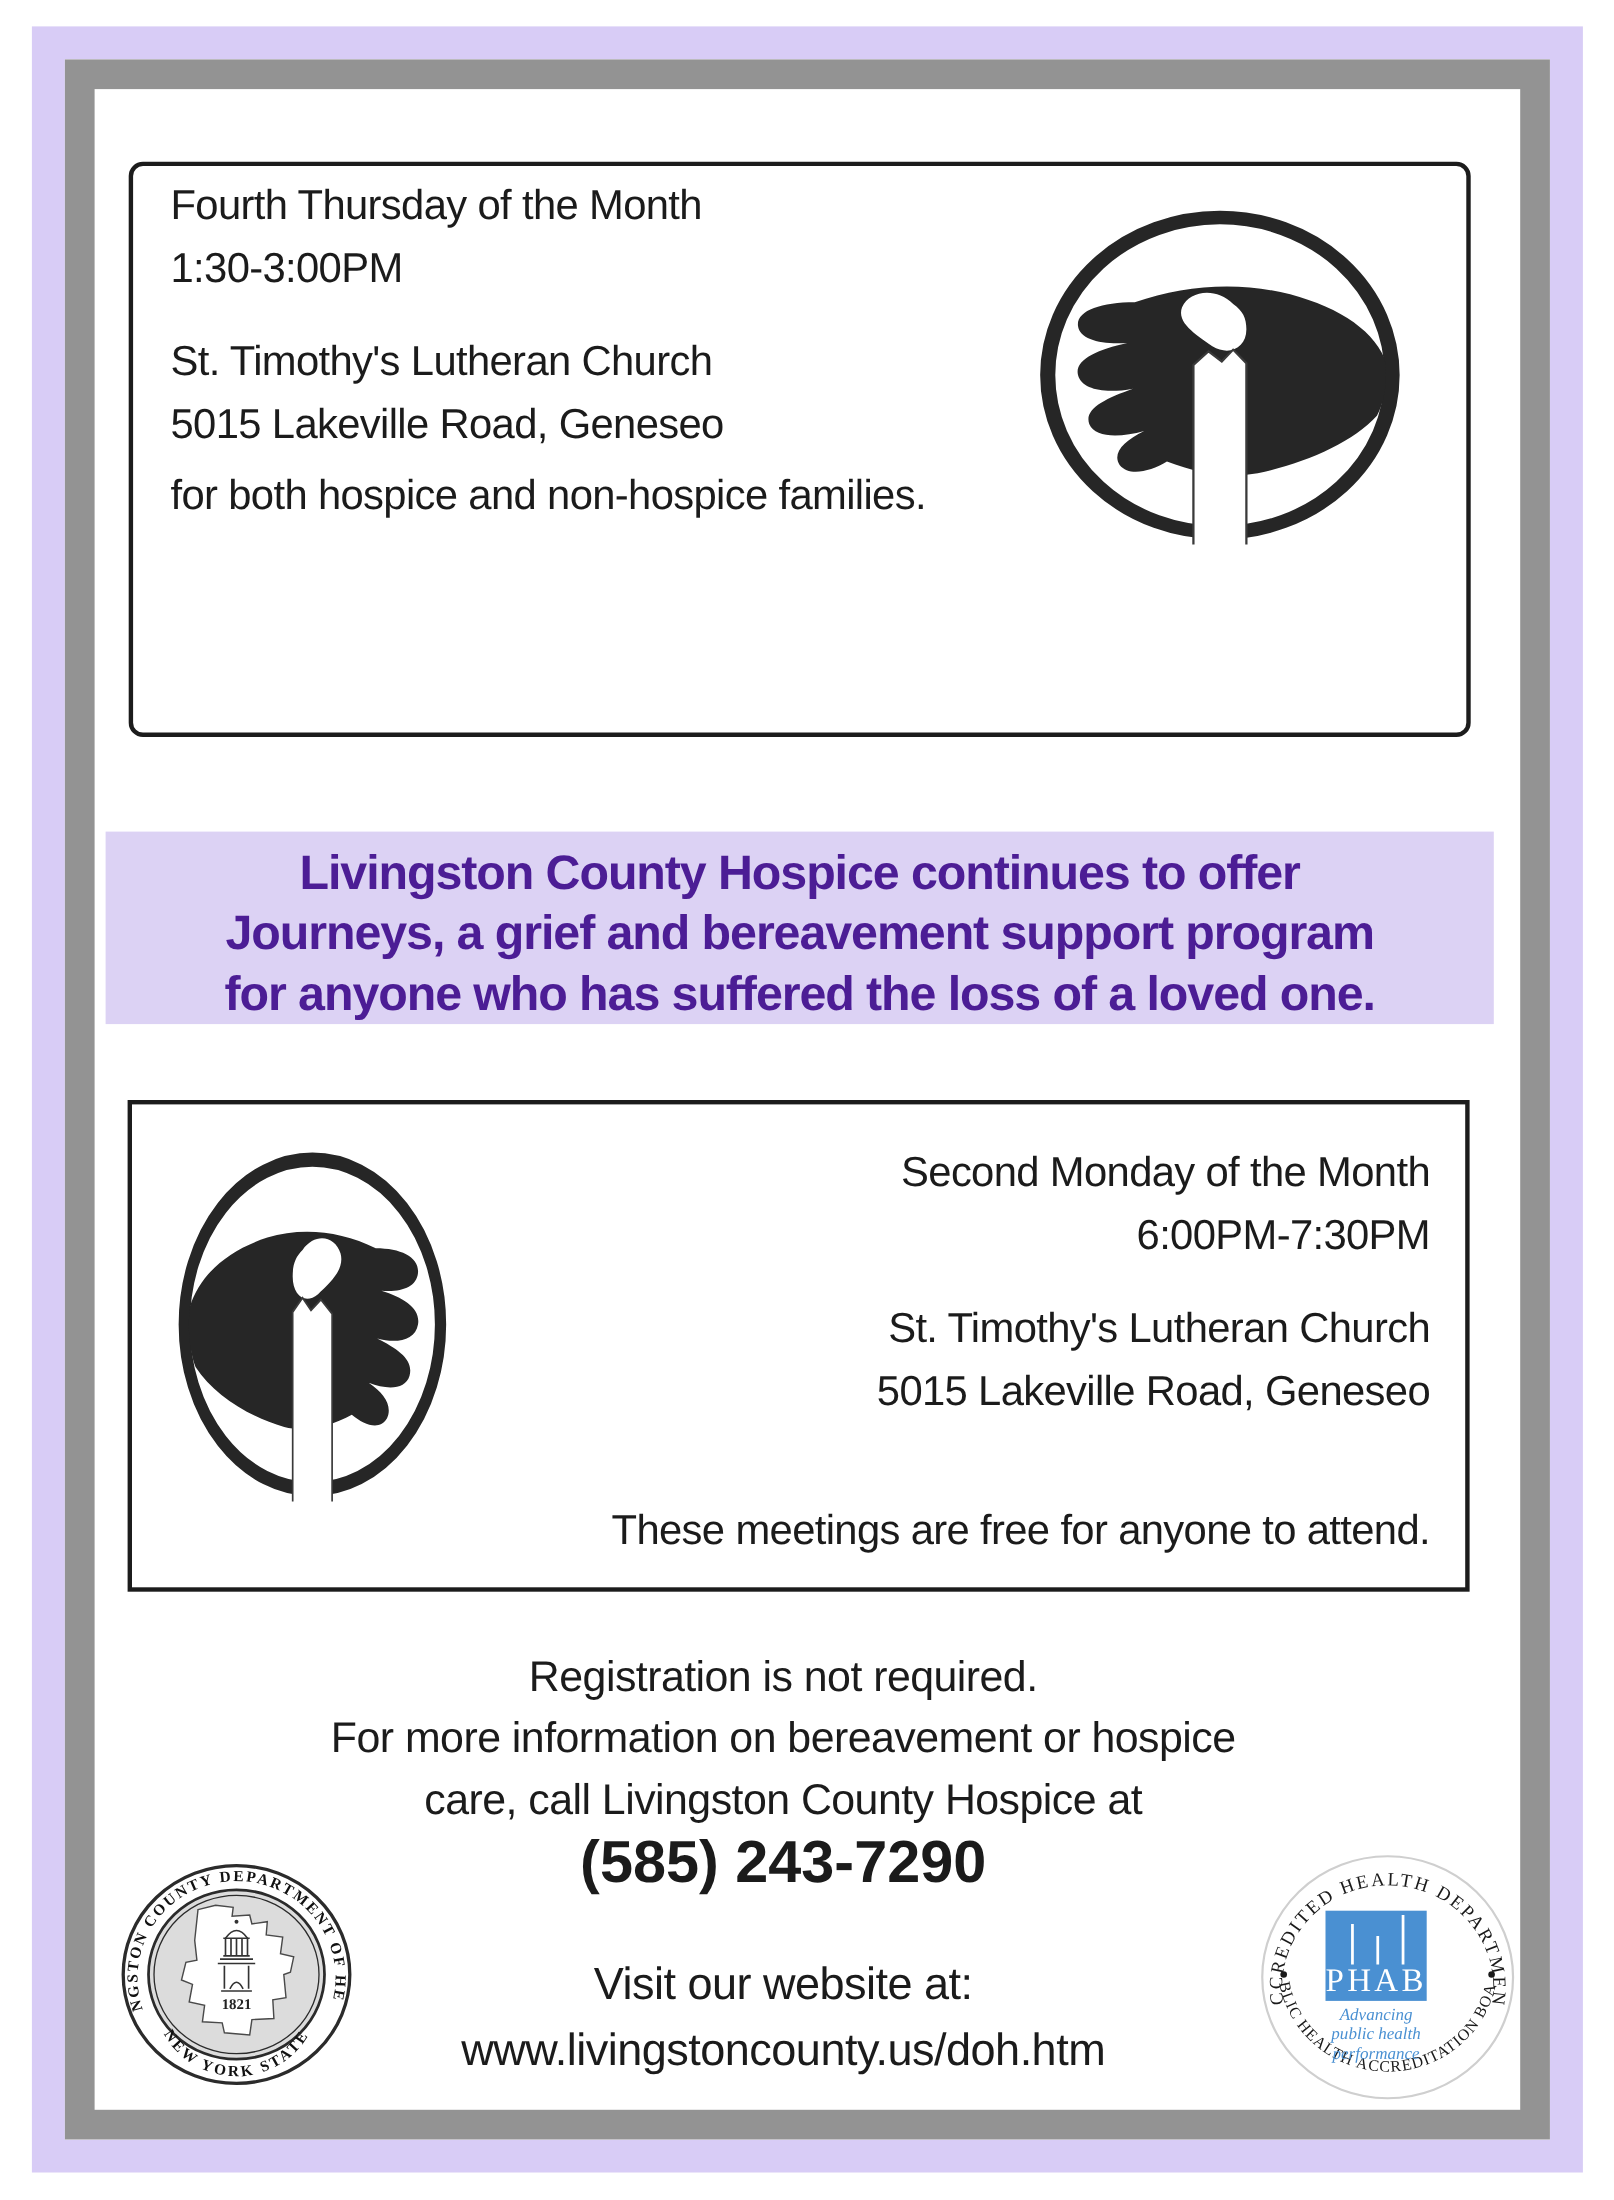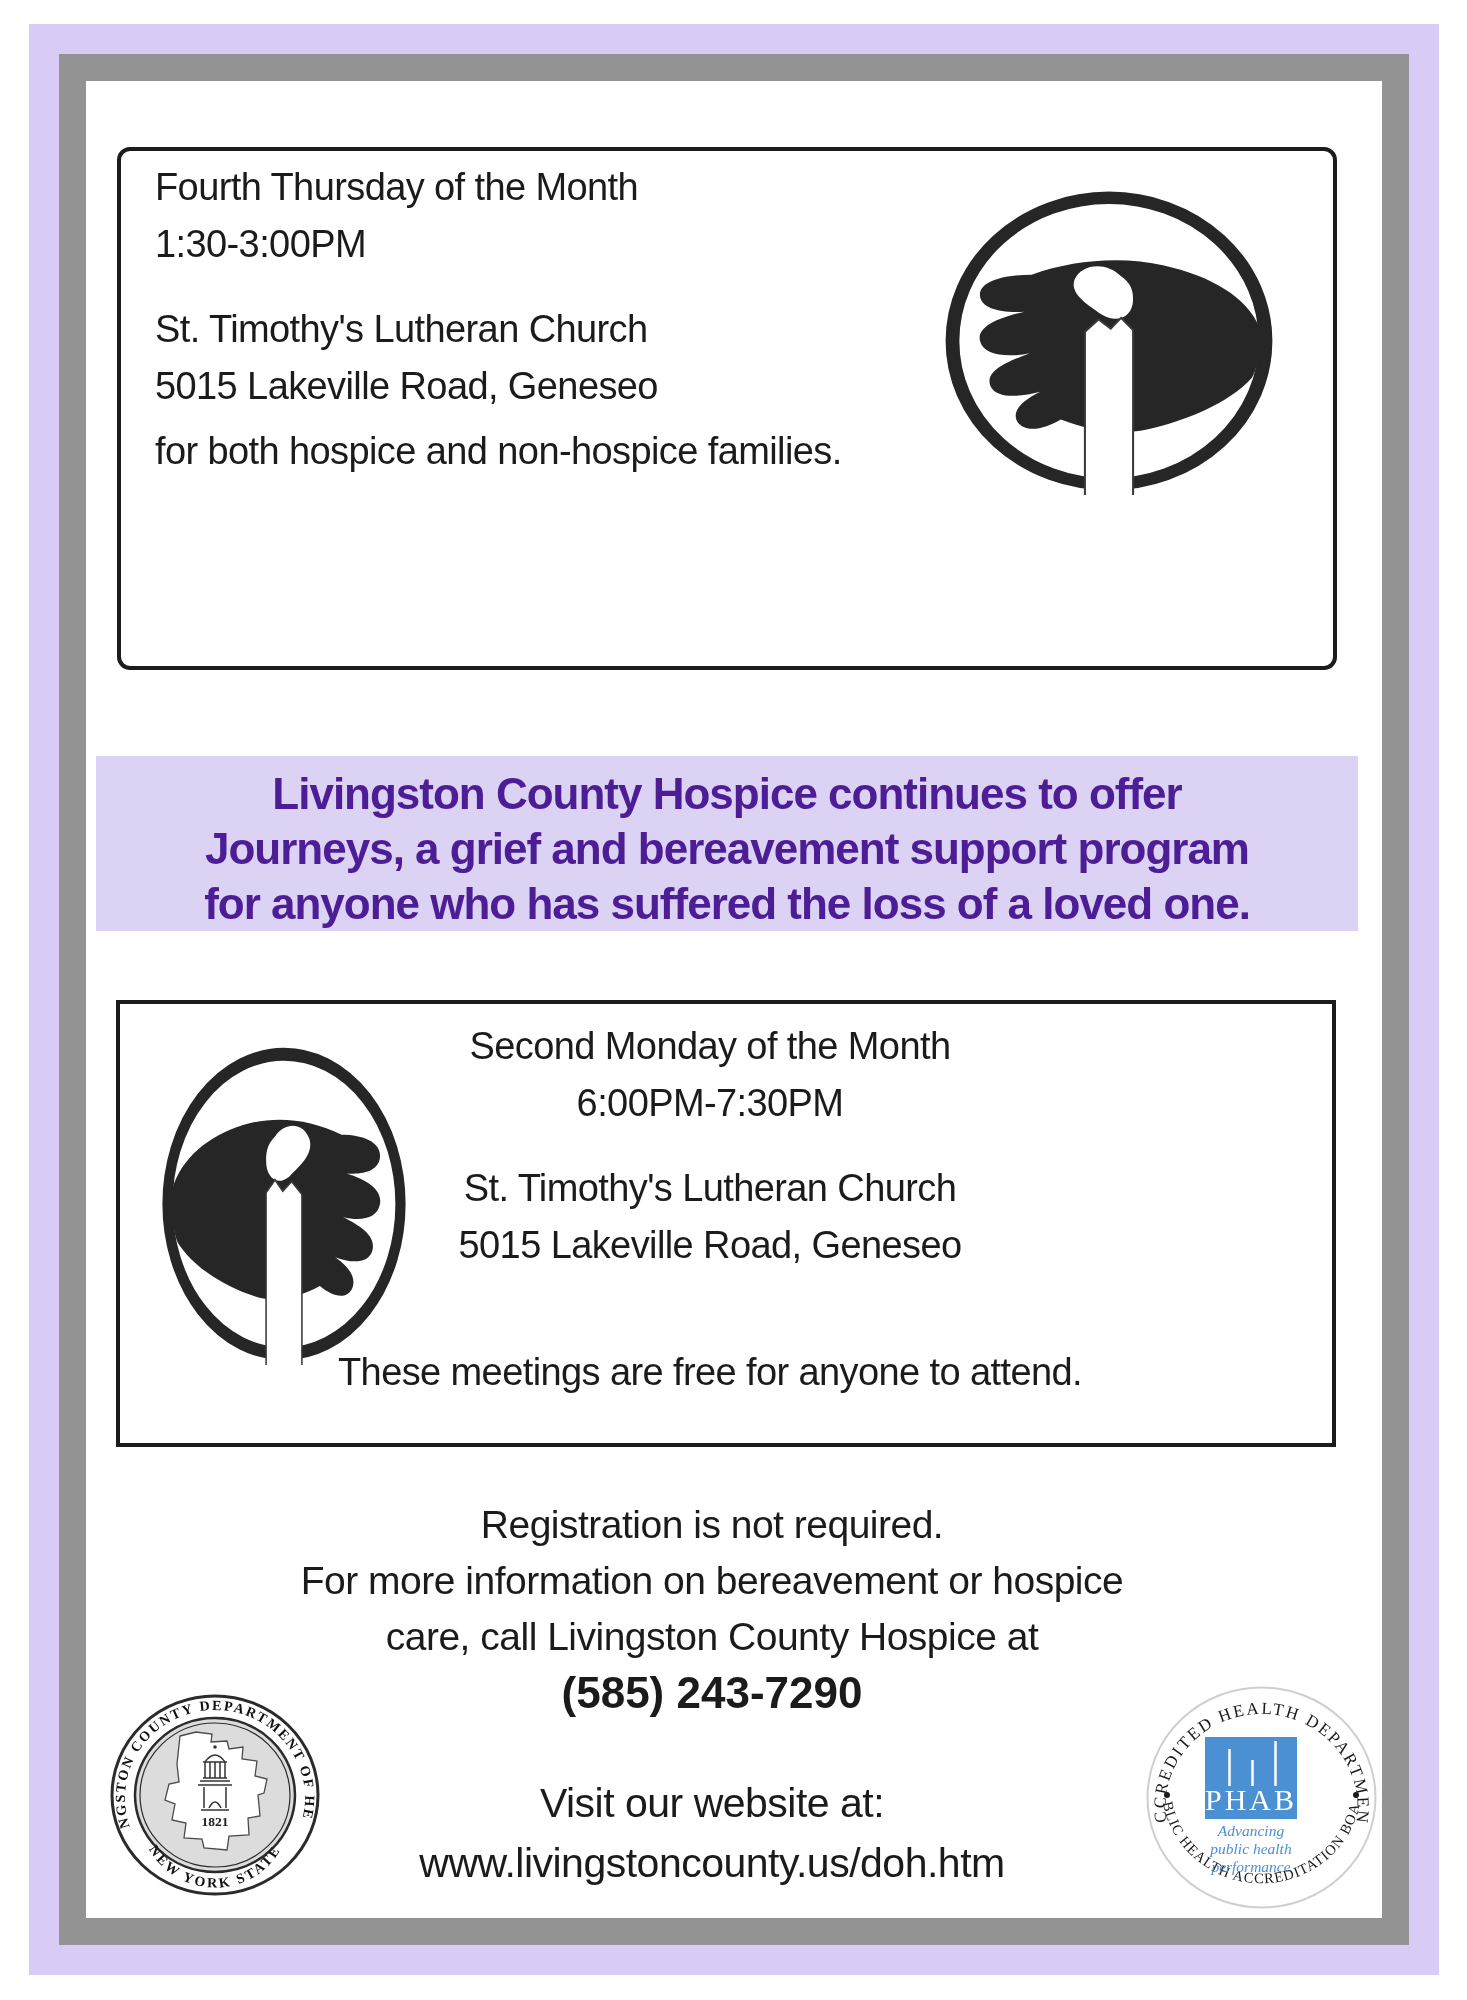--- a/index.html
+++ b/index.html
@@ -16,39 +16,39 @@
   }
   .content{position:absolute;inset:0;}
 
   .box{
     position:absolute;border:4px solid #1c1c1c;box-sizing:border-box;background:#fff;
     font-size:38px;line-height:57px;letter-spacing:-0.6px;
   }
   .box1{left:31px;top:66px;width:1220px;height:523px;padding:8px 0 0 34px;text-align:left;border-radius:13px;}
   .box1 .para-a{margin:0 0 28px 0;}
   .box1 .para-b{margin:0 0 8px 0;}
-  .box2{left:30px;top:919px;width:1220px;height:447px;padding:14px 32px 0 0;text-align:center;}
+  .box2{left:30px;top:919px;width:1220px;height:447px;padding:34px 32px 0 0;text-align:right;}
   .box2 .para-a{margin:0 0 28px 0;}
   .box2 .para-b{margin:0 0 70px 0;}
 
   .logo{position:absolute;}
   .logo1{left:816px;top:36px;width:344px;height:308px;transform:scaleX(-1);}
   .logo2{left:36px;top:39px;width:256px;height:322px;}
 
   .highlight{
     position:absolute;left:10px;top:675px;width:1262px;height:175px;box-sizing:border-box;
     background:#dcd2f4;font-weight:bold;font-size:44px;line-height:55px;letter-spacing:-1px;
     text-align:center;padding-top:10px;color:#4c1d95;
   }
 
   .footer{
     position:absolute;left:-22px;top:1416px;width:1296px;text-align:center;
     font-size:39px;line-height:56px;letter-spacing:-0.5px;
   }
-  .footer .phone{font-weight:bold;font-size:44px;letter-spacing:0;}
+  .footer .phone{font-weight:bold;font-size:54px;letter-spacing:0;}
   .footer .visit-block{margin-top:52px;font-size:41px;line-height:60px;}
   .footer .url{text-underline-offset:6px;text-align:right;}
 
   .seal{position:absolute;}
   .seal-doh{left:22px;top:1611px;width:214px;height:206px;}
   .seal-phab{left:1057px;top:1602px;width:237px;height:229px;}
 
   svg{display:block;}
   .defs-hidden{position:absolute;width:0;height:0;overflow:hidden;}
 </style>

